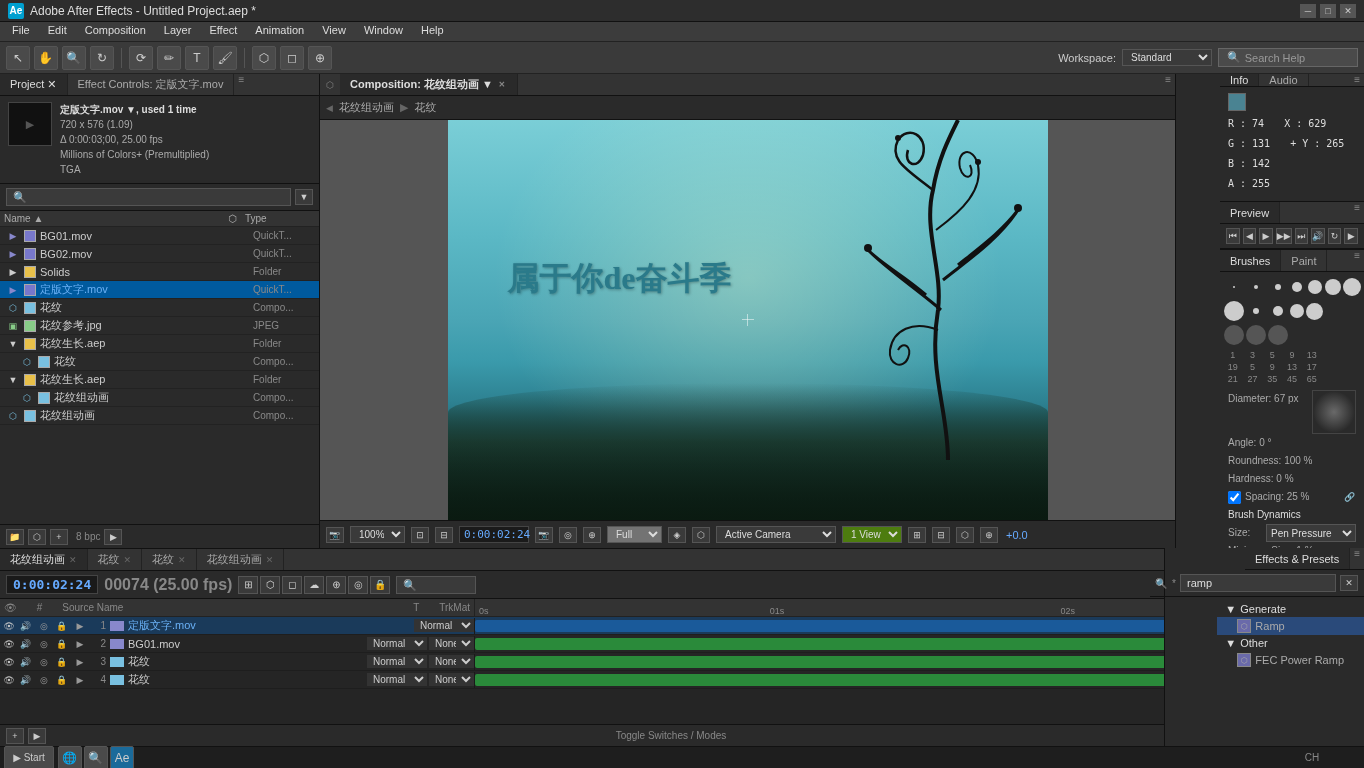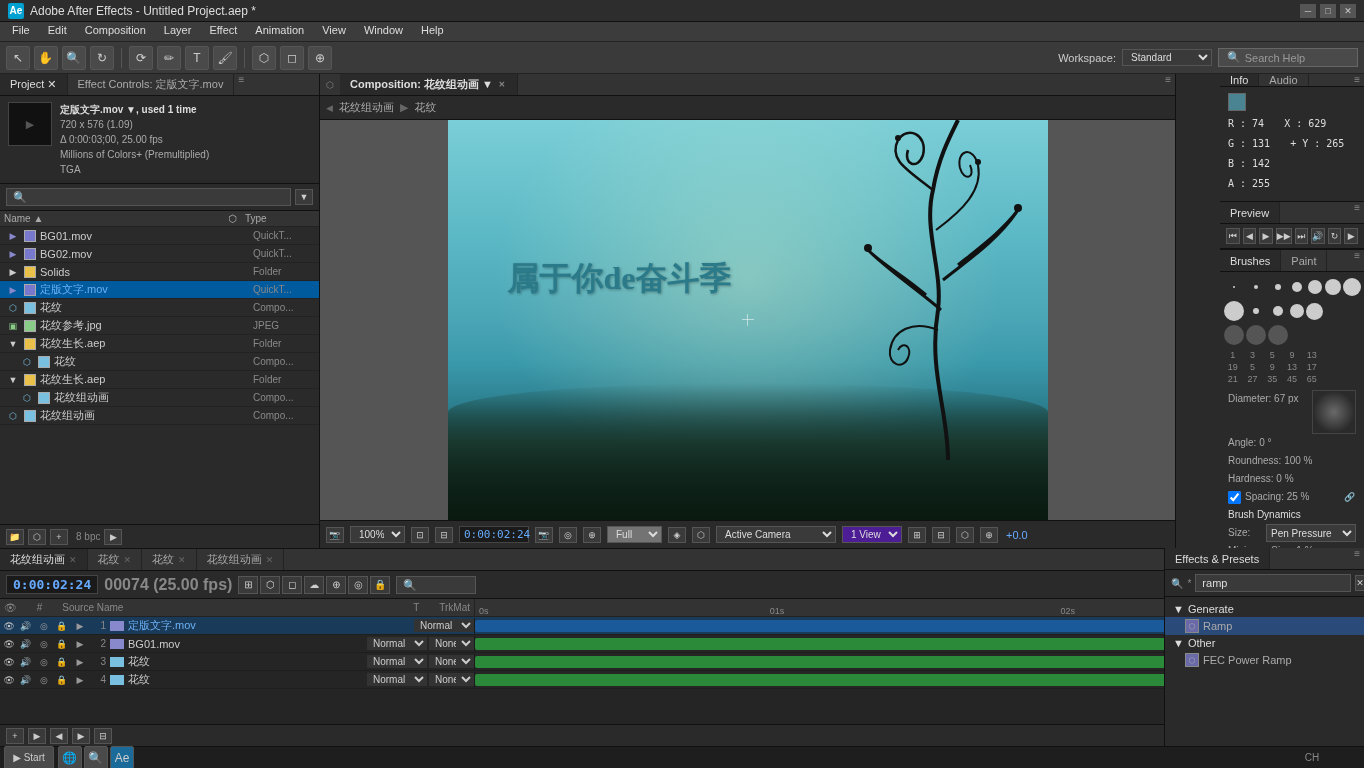--- a/index.html
+++ b/index.html
@@ -404,21 +404,21 @@
     }
     .comp-camera-select {
       background: #3a3a3a;
       border: 1px solid #555;
       color: #ddd;
       padding: 1px 4px;
       font-size: 10px;
       width: 120px;
     }
     .comp-view-select {
-      background: #4c1d95;
+      background: #4d7c0f;
       border: 1px solid #555;
       color: #ddd;
       padding: 1px 4px;
       font-size: 10px;
       width: 60px;
     }
 
     
     #right-panel {
       width: 200px;
@@ -1388,27 +1388,28 @@
       <div class="tl-row-right">
         <div class="tl-bar tl-bar-green" style="left:0; right:2px;"></div>
         <div style="position:absolute; left:84%; top:0; width:2px; height:100%; background:#00aaff;"></div>
       </div>
     </div>
   </div>
 
   <div id="timeline-bottom-bar">
     <button class="bottom-btn">+</button>
     <button class="bottom-btn">▶</button>
+    <span style="flex:1; text-align:center;">Toggle Switches / Modes</span>
     <button class="bottom-btn">◀</button>
     <button class="bottom-btn">▶</button>
     <button class="bottom-btn">⊟</button>
   </div>
 </div>
 
-<div id="effects-overlay" style="position:absolute; bottom:22px; right:0; width:200px; height:198px; background:#2a2a2a; border-left:1px solid #111; z-index:10; display:flex; flex-direction:column;">
+<div id="effects-overlay" style="position:absolute; bottom:22px; right:0; width:200px; height:198px; background:#2a2a2a; border-left:1px solid #111; z-index:10; display:flex; flex-direction:column;align-items:flex-end;">
   <div id="effects-tabs">
     <div class="effects-tab active">Effects &amp; Presets</div>
     <span class="panel-menu-icon" style="margin-left:auto;">≡</span>
   </div>
   <div id="effects-search">
     <span style="font-size:10px; color:#888;">🔍</span>
     <span style="font-size:10px; color:#888;">*</span>
     <input type="text" value="ramp" style="flex: 1 1 0%; background: rgb(58, 58, 58); border: 1px solid rgb(85, 85, 85); color: rgb(221, 221, 221); padding: 2px 6px; font-size: 11px;">
     <button class="bottom-btn">✕</button>
   </div>

